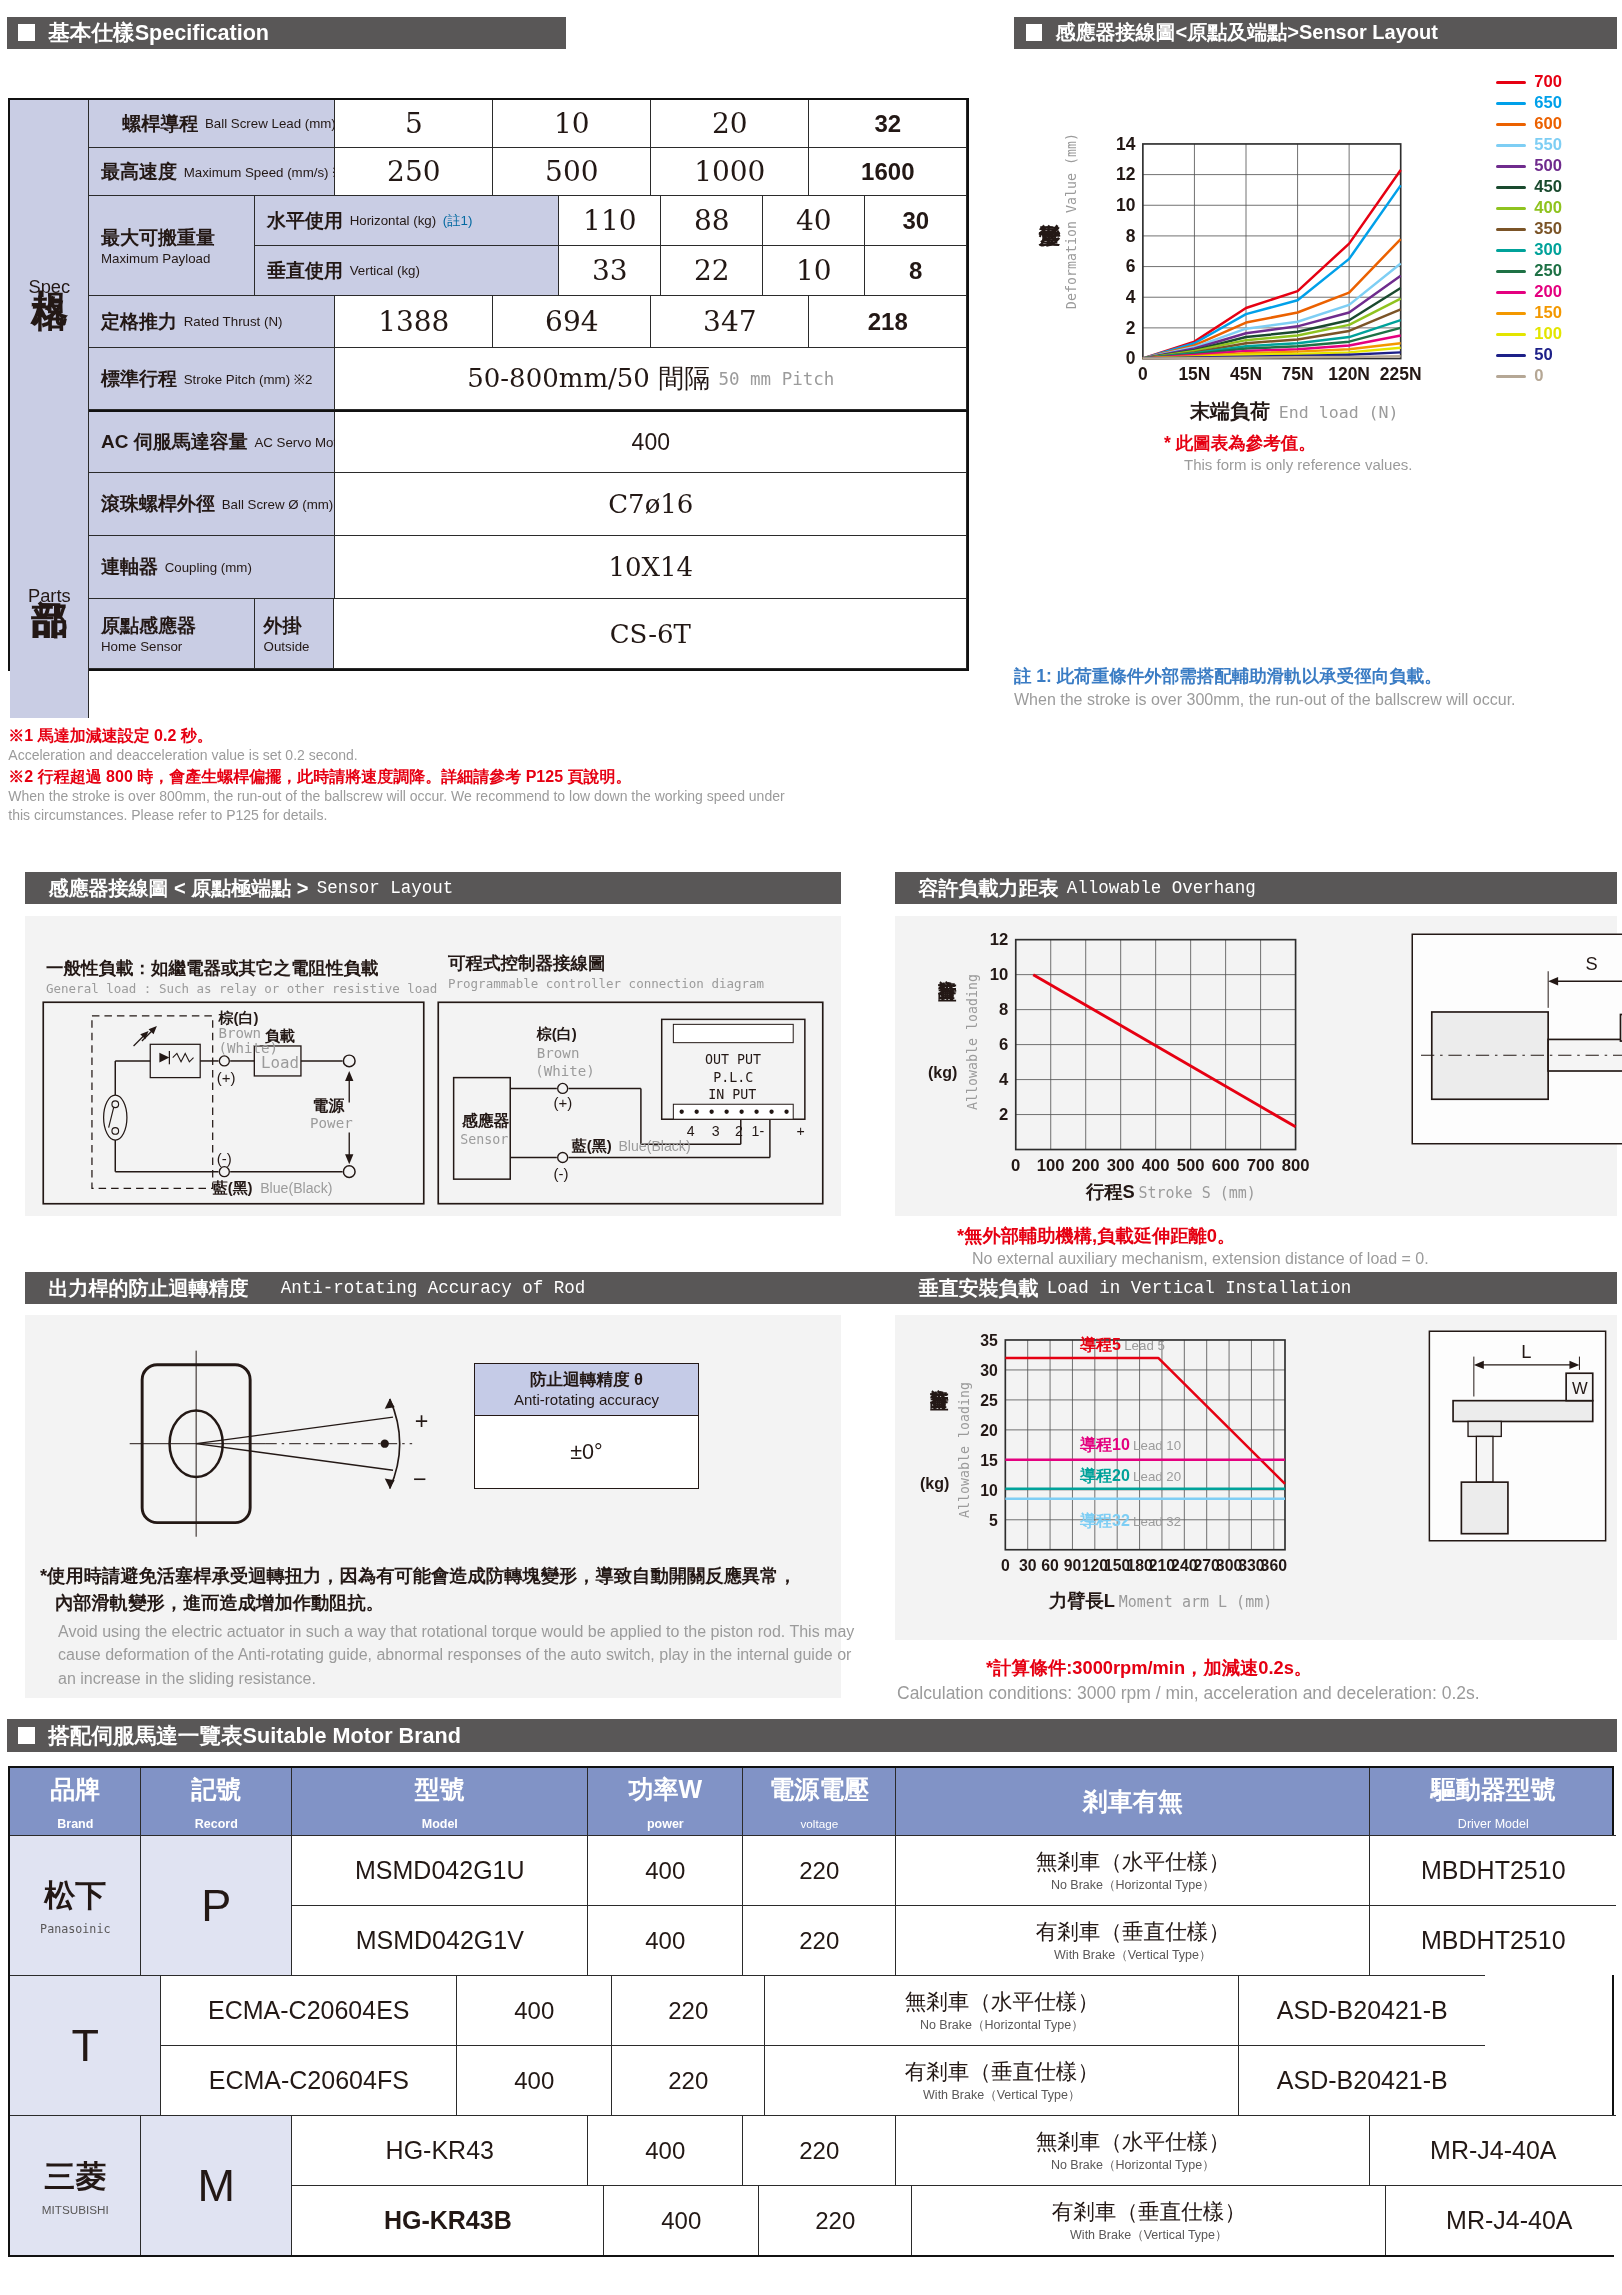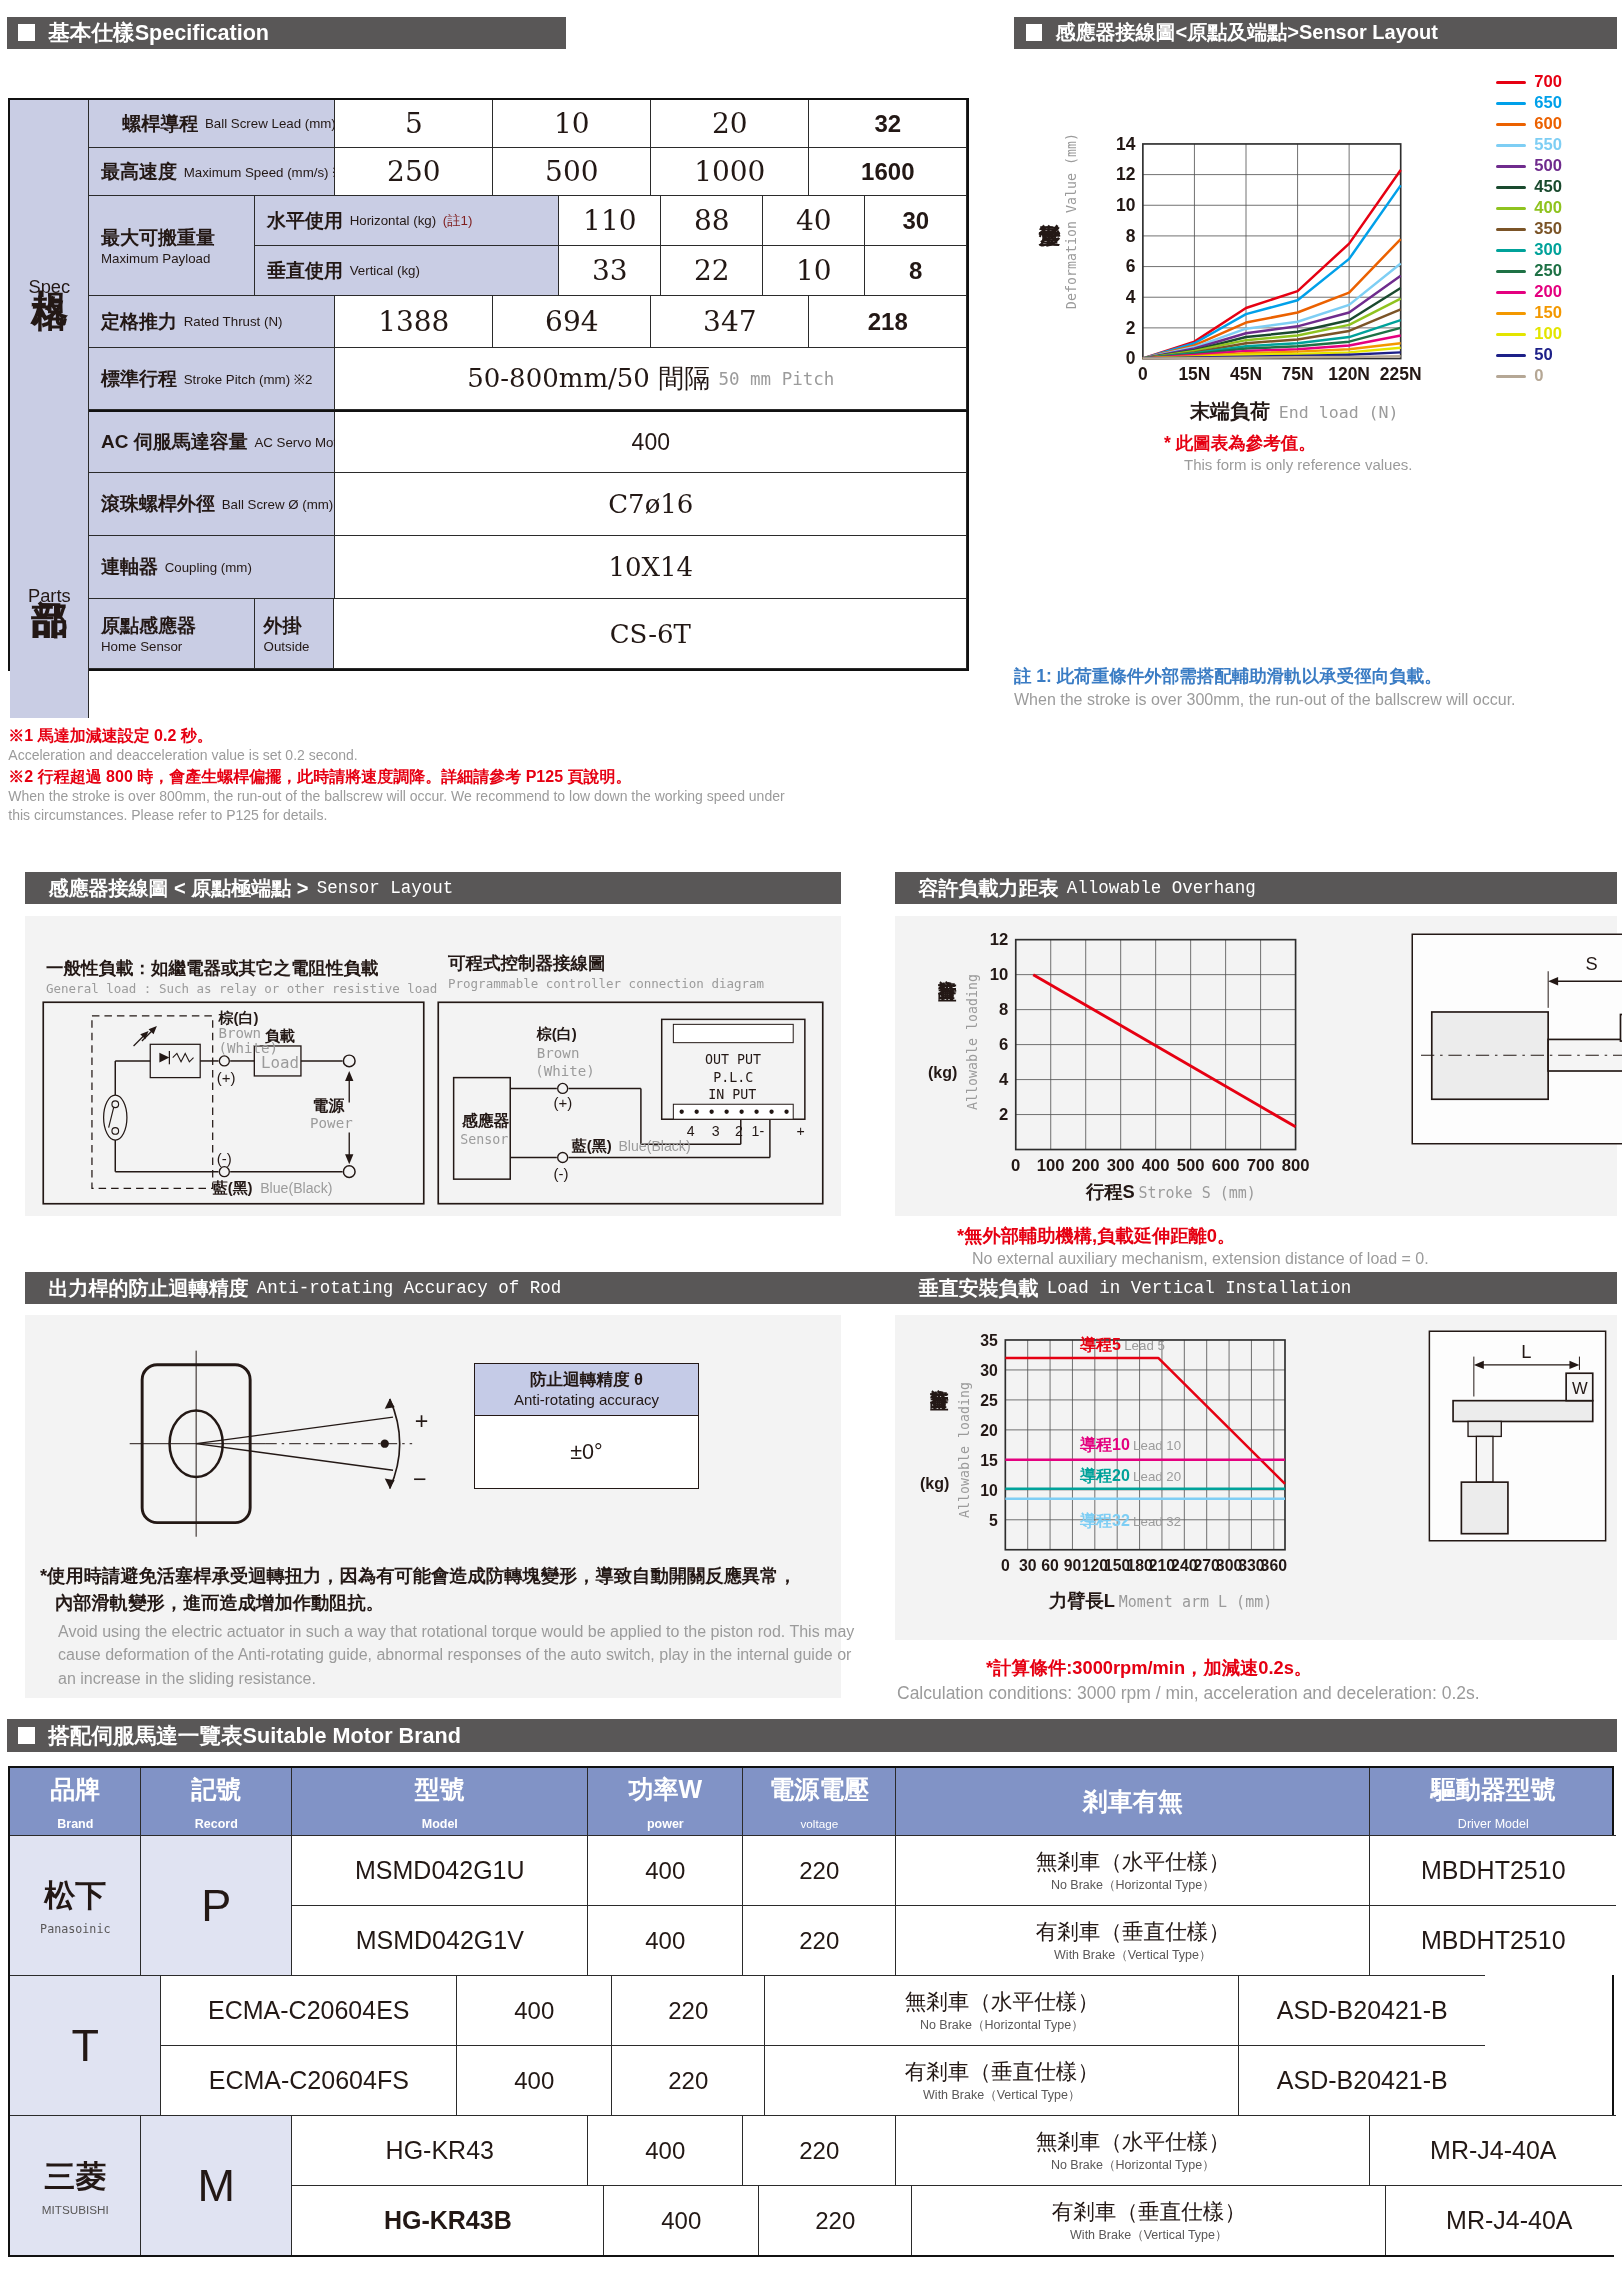--- a/index.html
+++ b/index.html
@@ -16,21 +16,21 @@
   .spec-table{position:absolute;left:8.3px;top:98px;width:961px;border:2.5px solid #111;box-sizing:border-box;background:#fff;}
   .spec-group{position:absolute;left:0;width:79px;background:#c9cde4;border-right:0.8px solid #2b2b2b;box-sizing:border-box;display:flex;flex-direction:column;align-items:center;justify-content:center;}
   .gzh{font-size:37px;font-weight:bold;writing-mode:vertical-lr;text-orientation:upright;letter-spacing:5px;}
   .gen{font-size:18.3px;margin-top:6.7px;}
   .srow{display:flex;margin-left:79px;box-sizing:border-box;}
   .lc{background:#c9cde4;border-right:0.8px solid #2b2b2b;border-bottom:0.8px solid #2b2b2b;box-sizing:border-box;display:flex;align-items:center;padding-left:11.7px;flex:0 0 auto;}
   .lcc{flex-direction:column;justify-content:center;align-items:flex-start;}
   .vc{background:#fff;border-right:0.8px solid #2b2b2b;border-bottom:0.8px solid #2b2b2b;box-sizing:border-box;display:flex;align-items:center;justify-content:center;flex:1 1 0;}
   .lzh{font-size:19px;font-weight:bold;white-space:nowrap;}
   .len{font-size:13.3px;margin-left:6.7px;white-space:nowrap;}
-  .blue{color:#7f1d1d;}
+  .blue{color:#0369a1;}
   .serifv{font-family:"DejaVu Serif","Liberation Serif",serif;font-size:28px;}
   .sansv{font-size:24px;font-weight:bold;}
   .graymono{color:#9b9b9b;font-family:"DejaVu Sans Mono",monospace;}
   .sep-top{border-top:2.5px solid #111;}
   .paycol{display:flex;flex-direction:column;flex:1 1 0;}
   .psub{display:flex;height:50px;}
   
   .noter{color:#e60012;font-size:16px;font-weight:bold;white-space:nowrap;}
   .noteg{color:#9b9b9b;font-size:14px;white-space:nowrap;}
   
@@ -494,21 +494,21 @@
     <text x="258" y="122" font-size="20" fill="#231815">W</text>
   </svg>
   <div class="abs" style="left:191px;top:263px;white-space:nowrap;">
     <span style="font-size:18.3px;font-weight:bold;">行程S</span>
     <span class="graymono" style="font-size:15px;">Stroke S (mm)</span>
   </div>
 </div>
 <div class="abs noter" style="left:957px;top:1223px;font-size:18.3px;">*無外部輔助機構,負載延伸距離0。</div>
 <div class="abs noteg" style="left:972px;top:1250px;font-size:16px;">No external auxiliary mechanism, extension distance of load = 0.</div>
 
-<div class="bar" style="left:25px;top:1272px;width:888px;">
+<div class="bar" style="left:25px;top:1272px;width:888px;gap:24px;">
   <span class="bzh2" style="margin-left:11.7px;">出力桿的防止迴轉精度</span>
   <span class="benm">Anti-rotating Accuracy of Rod</span>
 </div>
 <div class="bar" style="left:895px;top:1272px;width:722px;">
   <span class="bzh2" style="margin-left:11.7px;">垂直安裝負載</span>
   <span class="benm">Load in Vertical Installation</span>
 </div>
 
 <div class="panel" style="left:25px;top:1315px;width:816px;height:383px;">
   <svg class="abs" style="left:100px;top:29px;" width="350" height="216" viewBox="0 0 420 260">

